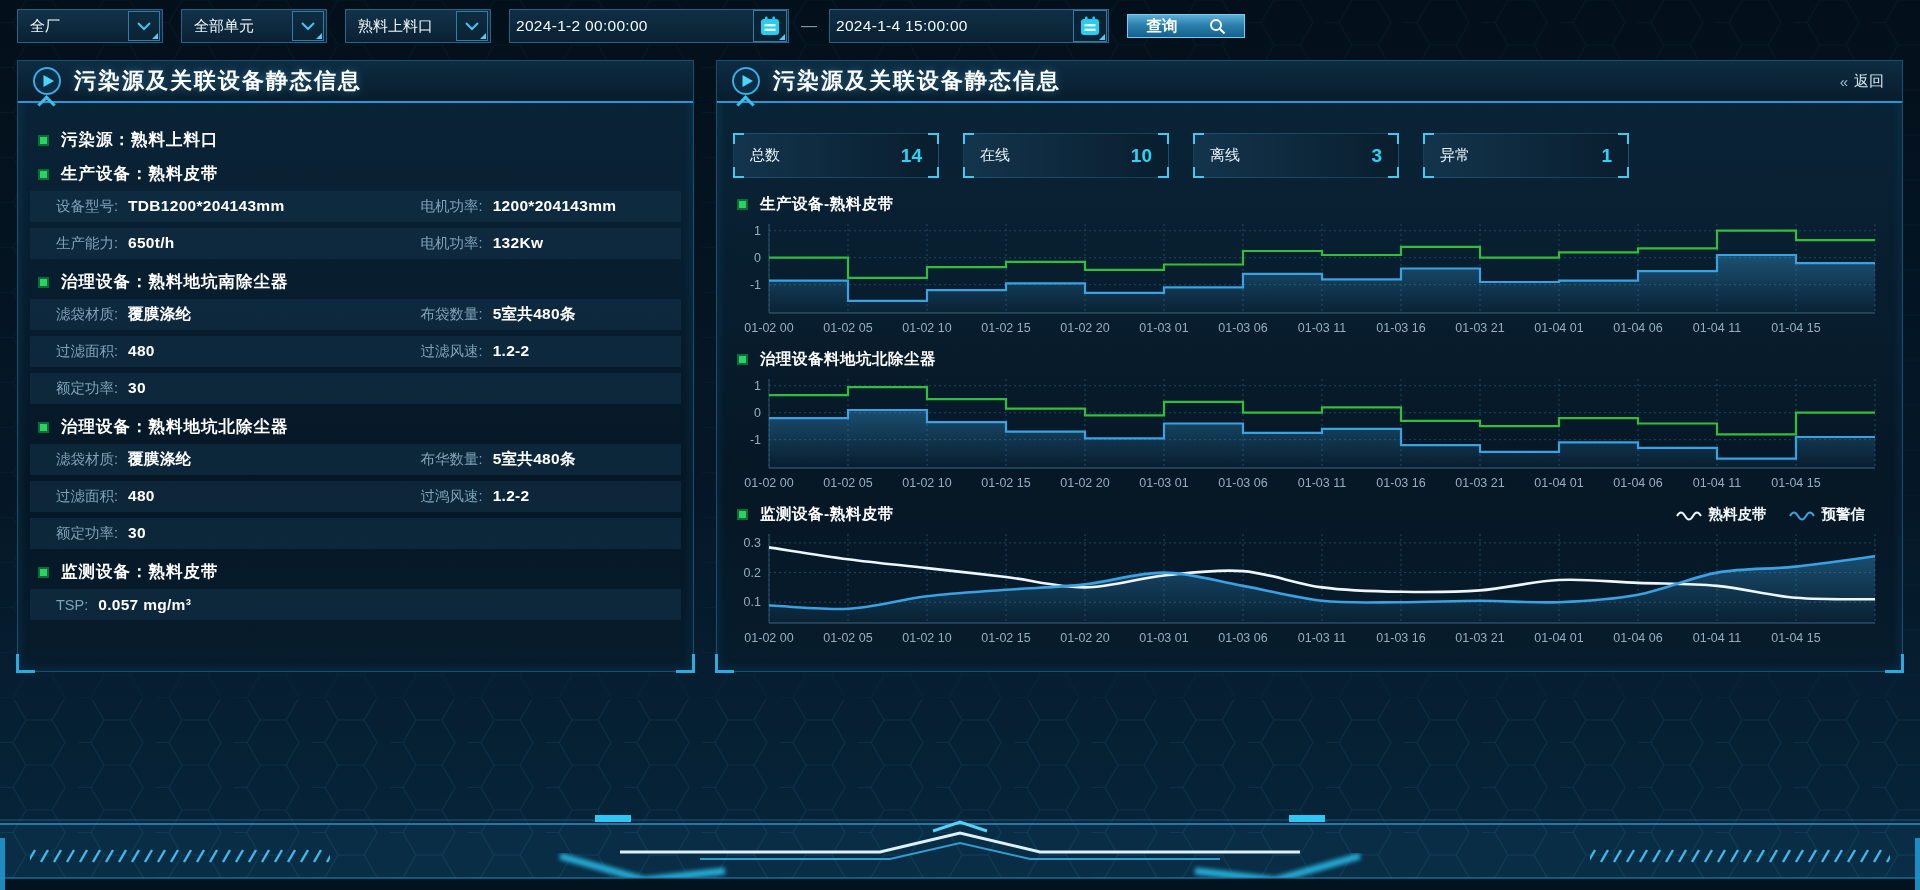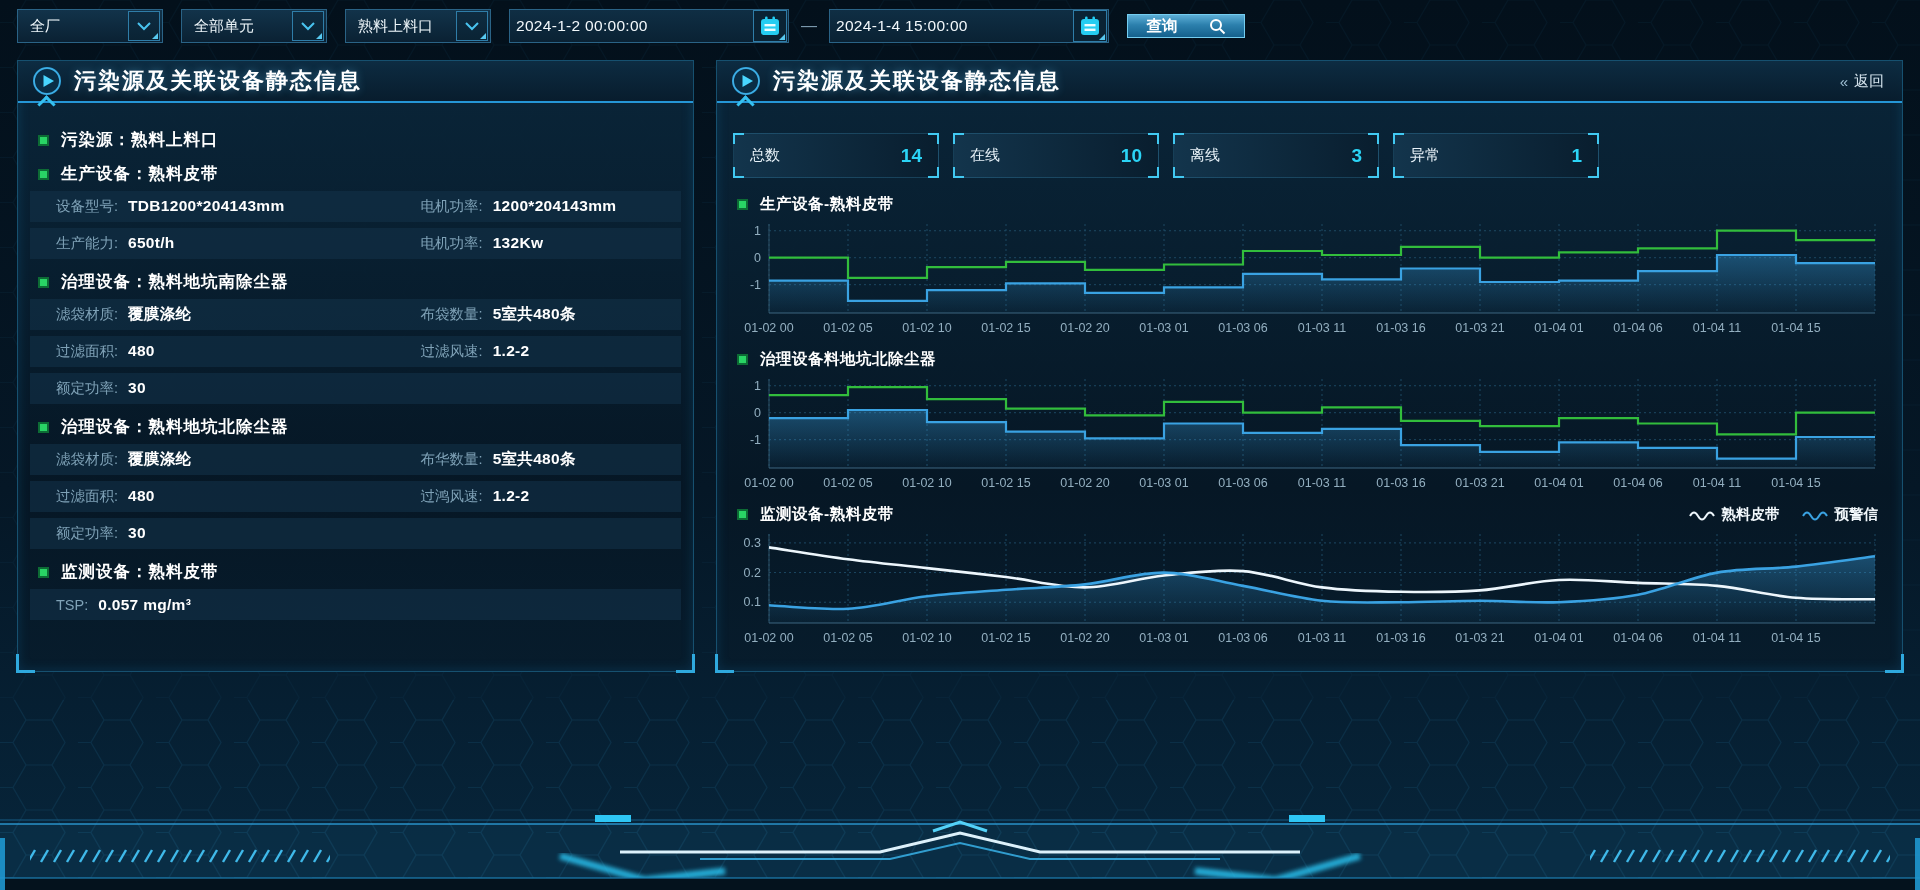--- a/index.html
+++ b/index.html
@@ -74,36 +74,36 @@
   .bullet { width:11px; height:11px; background:#29d465; border:2px solid #0d6b35; flex:0 0 auto; }
   .section-text { font-size:16.5px; font-weight:bold; color:#ffffff; letter-spacing:1px; }
   .pair-row { display:flex; align-items:center; height:31px; margin:6px 0; background:rgba(17,49,71,.62); }
   .cell { display:flex; align-items:baseline; gap:10px; }
   .cell.c1 { flex:0 0 60%; padding-left:26px; }
   .cell.c2 { flex:1; }
   .cell .lbl { font-size:14.5px; color:#7fa2b7; }
   .cell .val { font-size:15.5px; color:#ffffff; font-weight:bold; letter-spacing:.3px; }
 
   
-  .stats-row { display:flex; gap:14px; margin:16px 0 16px 4px; }
+  .stats-row { display:flex; gap:24px; margin:16px 0 16px 4px; }
   .stat-card { position:relative; width:206px; height:45px; display:flex; align-items:center; justify-content:space-between;
     padding:0 16px; background:linear-gradient(90deg, rgba(21,56,80,.85), rgba(9,29,45,.85));
     border:1px solid rgba(60,150,195,.28); }
   .stat-card .s-lbl { font-size:15px; color:#e8f2f8; }
   .stat-card .s-val { font-size:19px; font-weight:bold; color:#2bd4f6; }
   .stat-card i { position:absolute; width:11px; height:11px; border:0 solid #41c9f2; }
   .stat-card i.tl { top:-1px; left:-1px; border-top-width:2px; border-left-width:2px; }
   .stat-card i.tr { top:-1px; right:-1px; border-top-width:2px; border-right-width:2px; }
   .stat-card i.bl { bottom:-1px; left:-1px; border-bottom-width:2px; border-left-width:2px; }
   .stat-card i.br { bottom:-1px; right:-1px; border-bottom-width:2px; border-right-width:2px; }
 
   .chart-block { margin:2px 0 10px 4px; }
   .chart-title-row { display:flex; align-items:center; gap:12px; margin:6px 0 6px 4px; }
   .chart-title { font-size:15.5px; font-weight:bold; color:#ffffff; letter-spacing:.5px; }
-  .legend { margin-left:auto; display:flex; gap:22px; margin-right:12px; }
+  .legend { margin-left:auto; display:flex; gap:22px; margin-right:25px; }
   .legend-item { display:flex; align-items:center; gap:7px; cursor:pointer; }
   .legend-item .lg-lbl { font-size:14.5px; font-weight:bold; color:#f2f8fc; }
   .chart-svg { display:block; }
 </style>
 </head>
 <body>
 
 <svg class="bg-decor" width="1920" height="890" viewBox="0 0 1920 890">
   <defs>
     <pattern id="hexp" width="78" height="45" patternUnits="userSpaceOnUse">

